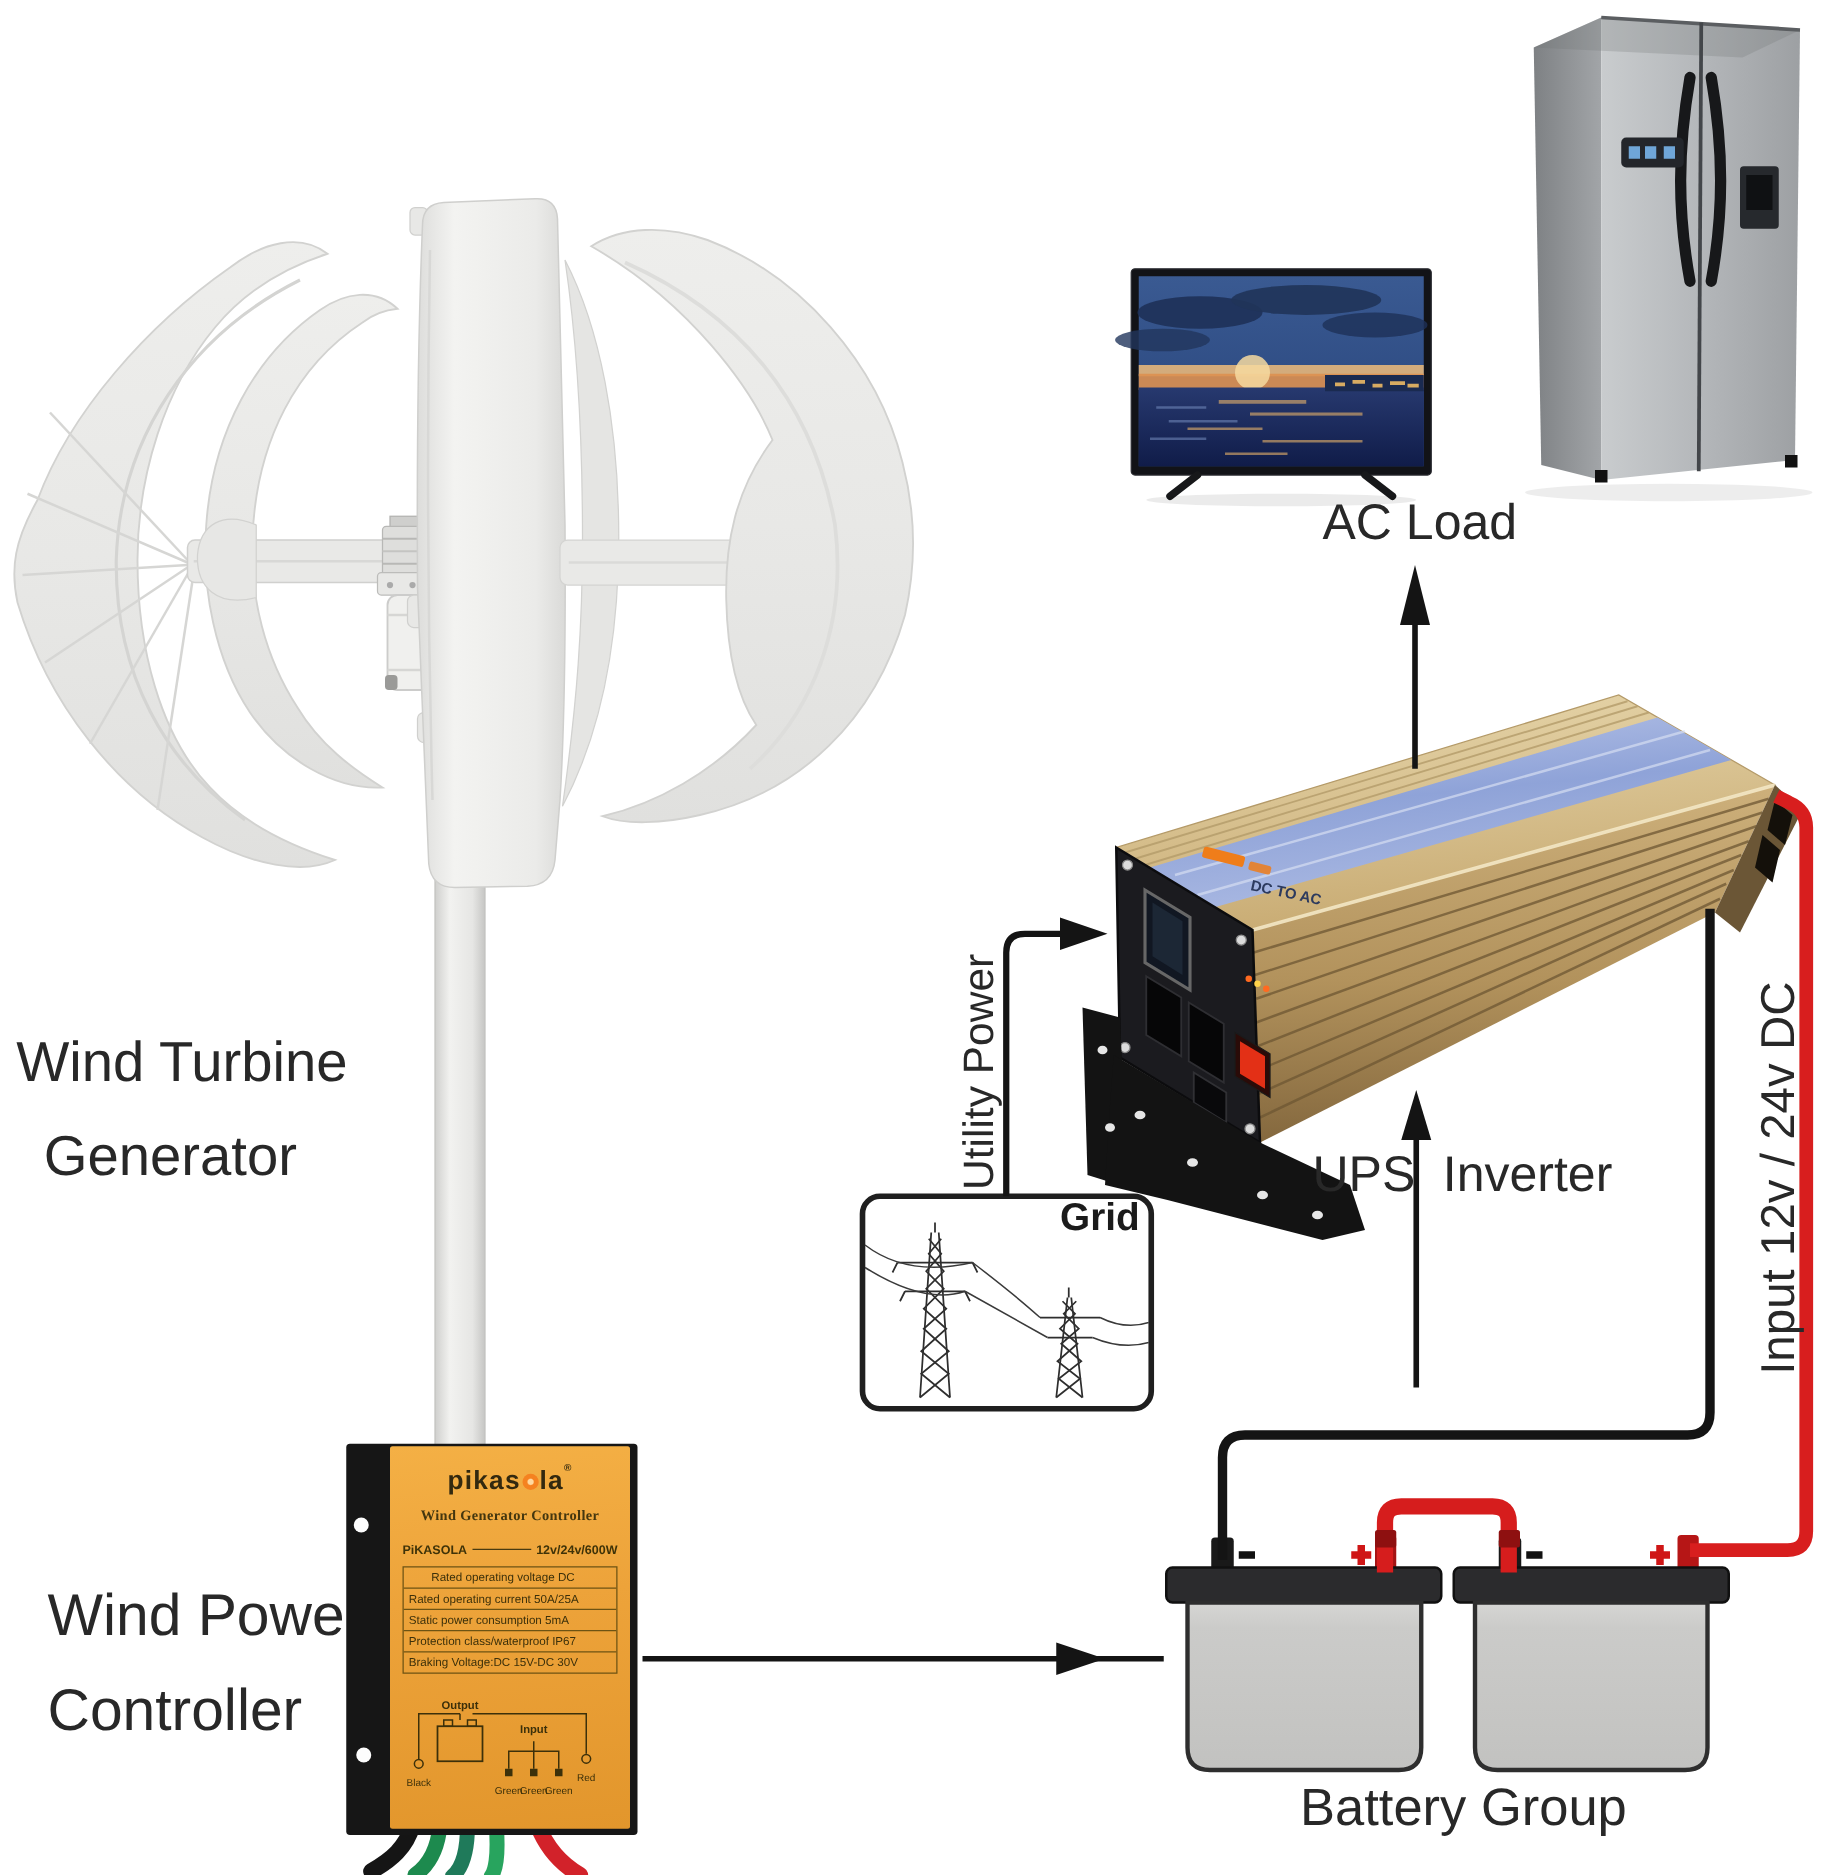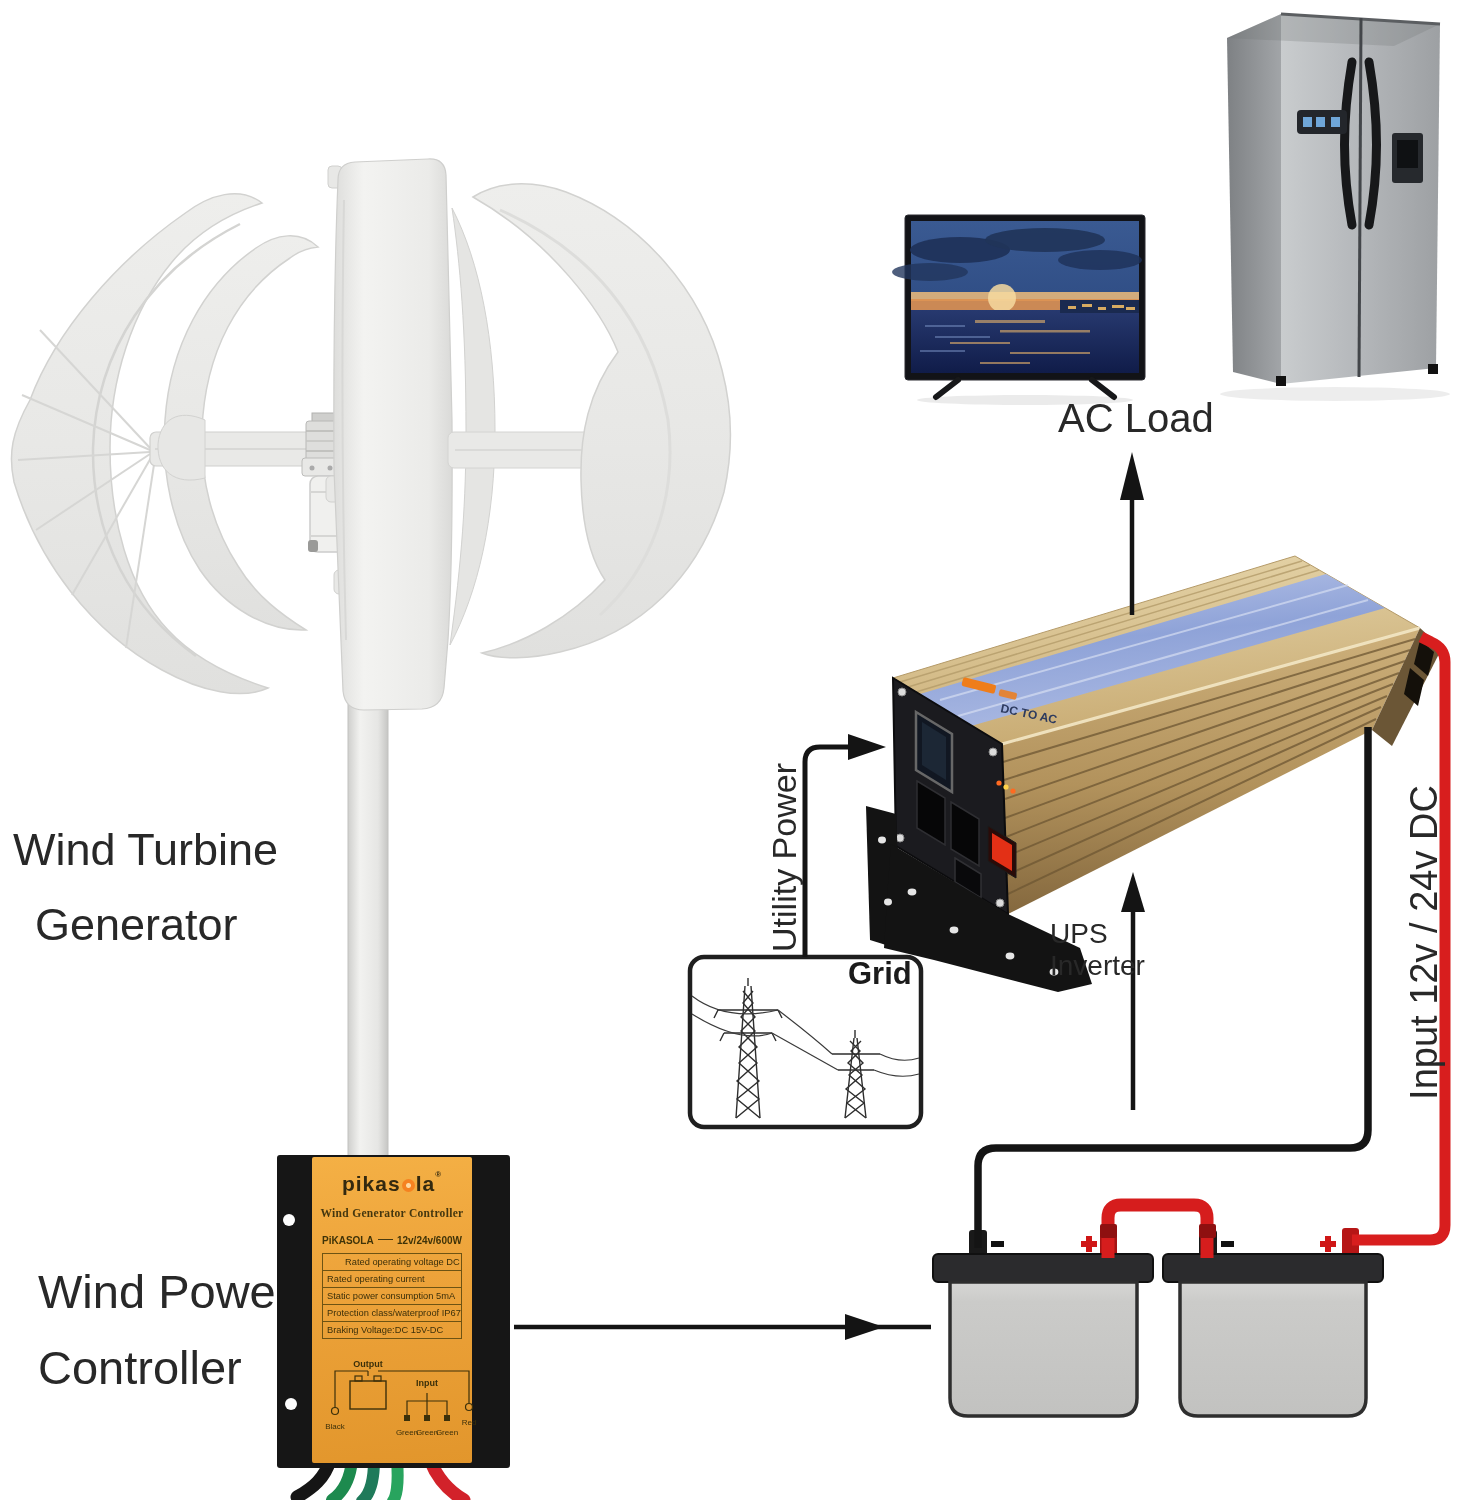--- a/index.html
+++ b/index.html
@@ -5,32 +5,32 @@
   html,body{margin:0;padding:0;background:#fff;}
   #canvas{position:relative;width:1459px;height:1500px;background:#fff;overflow:hidden;
           font-family:"Liberation Sans",sans-serif;}
   #art{position:absolute;left:0;top:0;}
   .lbl{position:absolute;color:#282828;white-space:nowrap;}
   .l-wt{left:13px;top:824px;font-size:45px;}
   .l-gen{left:15px;top:899px;font-size:45px;margin-left:20px;}
   .l-wp{left:38px;top:1264px;font-size:47px;}
   .l-ctl{left:38px;top:1340px;font-size:47px;}
   .l-ac{left:1058px;top:396px;font-size:40px;}
-  .l-ups{left:1050px;top:918px;font-size:28px;display:flex;flex-direction:column;}
+  .l-ups{left:1050px;top:918px;font-size:40px;display:flex;}
   .l-ups .gap{width:22px;}
   .l-bat{left:1040px;top:1422px;font-size:42px;}
   .l-grid{left:848px;top:956px;font-size:31px;font-weight:bold;color:#1b1b1b;}
   .l-util{left:679px;top:838px;width:210px;text-align:center;font-size:34px;transform:rotate(-90deg);}
   .l-inp{left:1254px;top:921px;width:340px;text-align:center;font-size:38px;transform:rotate(-90deg);}
   
   .ctrl-plate{position:absolute;left:277px;top:1155px;width:233px;height:313px;background:#161616;border-radius:3px;}
   .hole{position:absolute;width:12px;height:12px;border-radius:50%;background:#fdfdfd;}
   .h1{left:6px;top:59px;}
   .h2{left:8px;top:243px;}
-  .ctrl-face{position:absolute;left:312px;top:1157px;width:160px;height:306px;
+  .ctrl-face{position:absolute;left:312px;top:1157px;width:192px;height:306px;
      background:linear-gradient(175deg,#f4b045 0%,#eda33a 40%,#e2962c 100%);border-radius:2px;}
   .brand{position:absolute;top:13px;left:0;right:0;text-align:center;font-size:21px;font-weight:bold;color:#33290f;letter-spacing:1px;}
   .brand .sun{display:inline-block;width:13px;height:13px;border-radius:50%;
      background:radial-gradient(circle,#ffd9a0 0 2px,#f58220 3px);margin:0 1px -1px 1px;}
   .brand sup{font-size:8px;vertical-align:14px;}
   .ctitle{position:absolute;top:50px;left:0;right:0;text-align:center;font-size:11.5px;color:#44370f;font-weight:bold;letter-spacing:.3px;font-family:Liberation Serif, serif;}
   .mrow{position:absolute;top:78px;left:10px;right:10px;display:flex;align-items:center;font-size:10px;color:#3f3308;font-weight:bold;}
   .mrow .dash{flex:1;border-bottom:1.6px solid #4a3b10;margin:0 4px 3px 4px;}
   .specs{position:absolute;top:96px;left:10px;right:10px;border:1px solid #6d5313;}
   .specs div{height:16px;line-height:16px;font-size:9.3px;color:#3c300a;padding-left:4px;border-top:1px solid #6d5313;overflow:hidden;}
@@ -387,20 +387,21 @@
 <div class="lbl l-wt">Wind Turbine</div>
 <div class="lbl l-gen">Generator</div>
 <div class="lbl l-wp">Wind Power</div>
 <div class="lbl l-ctl">Controller</div>
 <div class="lbl l-ac">AC Load</div>
 <div class="lbl l-ups">
   <span>UPS</span>
       <span class="gap"></span>
       <span>Inverter</span>
 </div>
+<div class="lbl l-bat">Battery Group</div>
 <div class="lbl l-grid">Grid</div>
 <div class="lbl l-util">Utility Power</div>
 <div class="lbl l-inp">Input 12v / 24v DC</div>
 
 <div class="ctrl-plate">
   <span class="hole h1"></span>
   <span class="hole h2"></span>
 </div>
 <div class="ctrl-face">
   <div class="brand">

